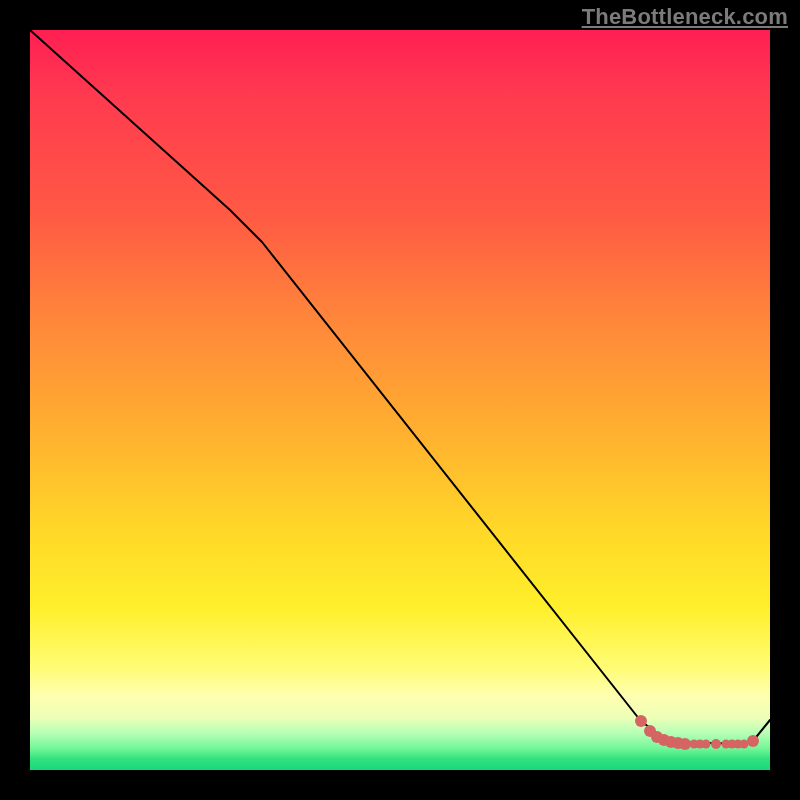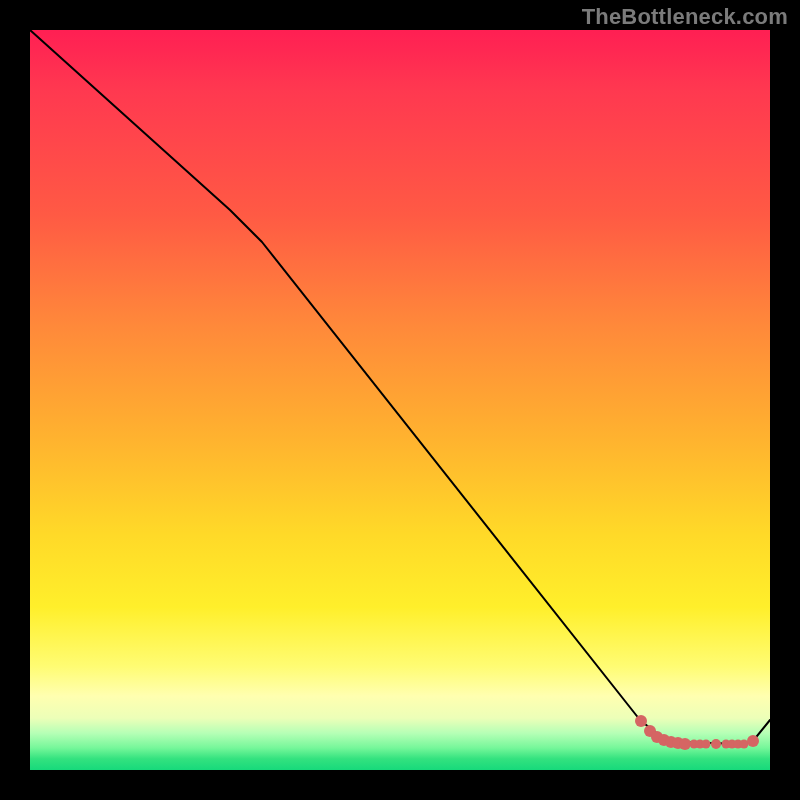--- a/index.html
+++ b/index.html
@@ -19,20 +19,21 @@
   .watermark {
     position: absolute;
     top: 4px;
     right: 12px;
     color: #7b7b7b;
     font-family: Arial, Helvetica, sans-serif;
     font-size: 22px;
     font-weight: 600;
     letter-spacing: 0.2px;
     user-select: none;
+    text-decoration: underline;
   }
   .plot {
     position: absolute;
     left: 30px;
     top: 30px;
     width: 740px;
     height: 740px;
     
     background: linear-gradient(
       to bottom,

